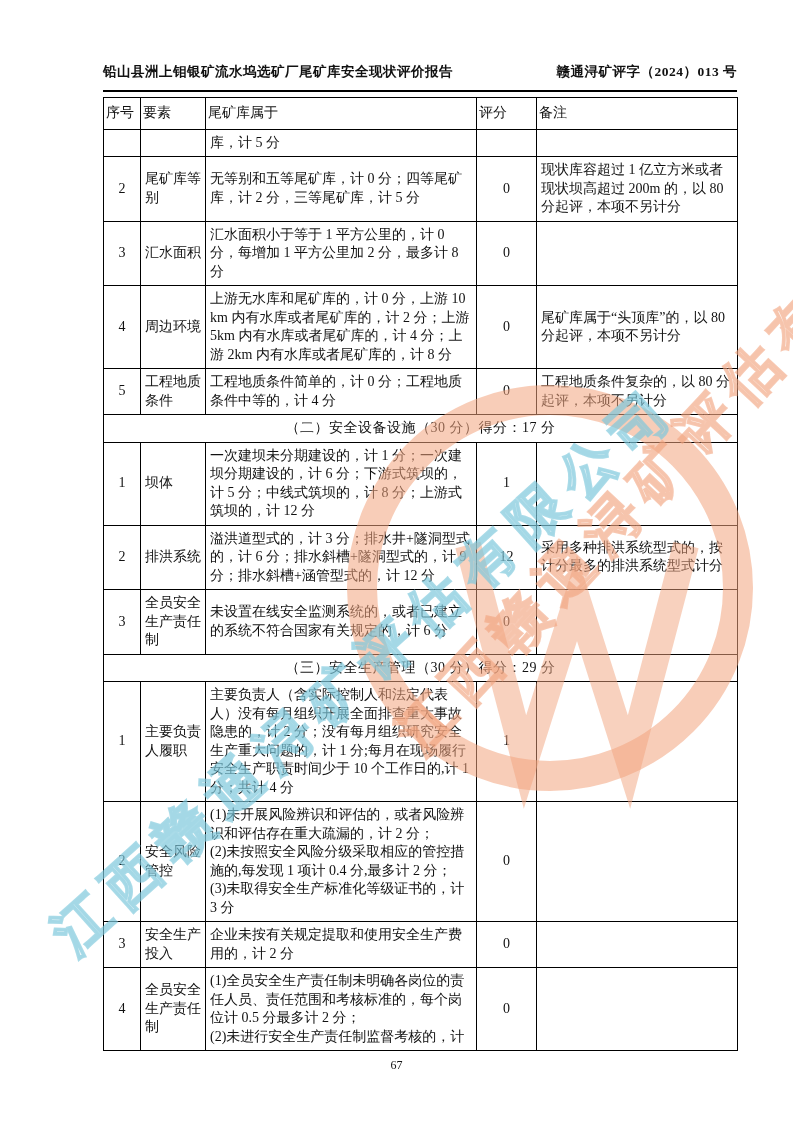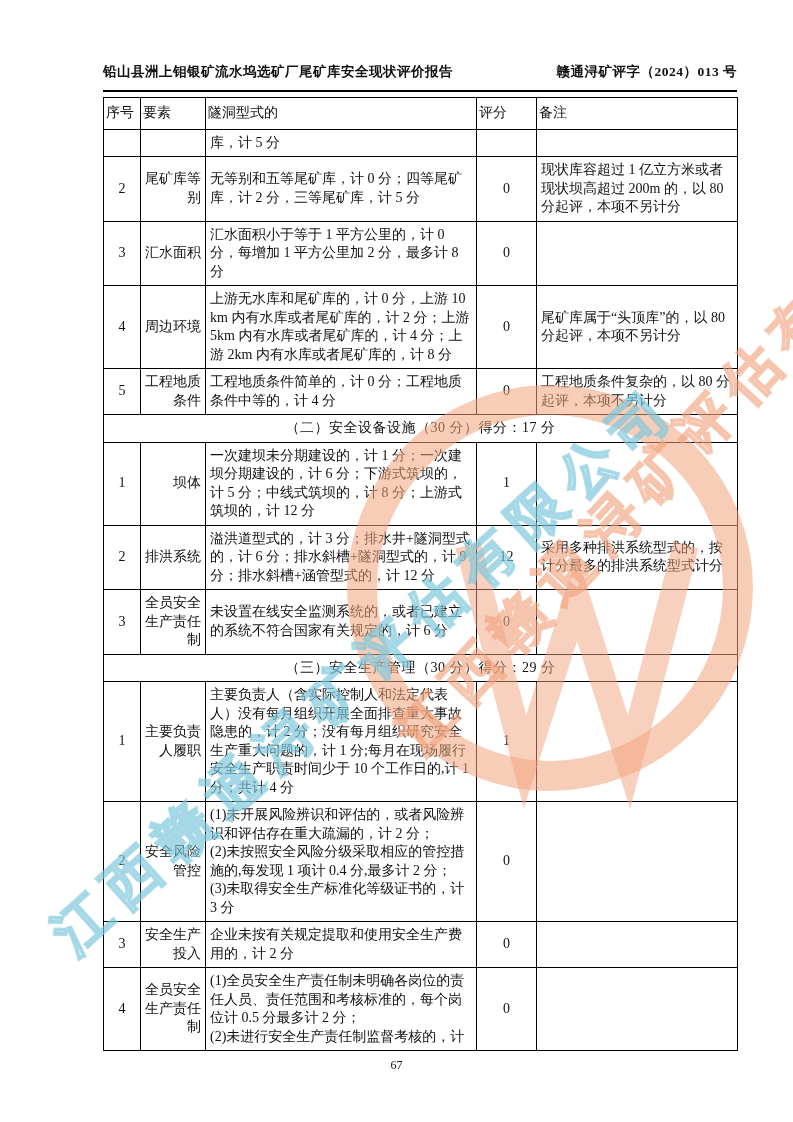--- a/index.html
+++ b/index.html
@@ -30,21 +30,21 @@
   }
   table.eval th,table.eval td{
     border:1px solid #000;
     vertical-align:middle;
     padding:4px 4px;
     word-break:break-all;
     overflow-wrap:anywhere;
   }
   table.eval th{font-weight:normal;text-align:left;padding:6px 2px;}
   td.seq{text-align:center;padding:4px 6px;}
-  td.element{text-align:right;padding:4px 5px;}
+  td.element{text-align:left;padding:4px 5px;}
   td.desc{text-align:left;padding:3px 5px;white-space:pre-line;margin-left:36px;}
   td.score{text-align:center;}
   td.note{text-align:left;padding:3px 5px;}
   td.section{
     text-align:center;padding:5px 2px;letter-spacing:.5px;
   }
   
   .page-number{
     position:absolute;left:0;top:1058px;width:100%;
     text-align:center;font-size:12px;
@@ -87,21 +87,21 @@
       <col style="width:37px">
         <col style="width:65px">
         <col style="width:271px">
         <col style="width:60px">
         <col style="width:201px">
     </colgroup>
     <thead>
       <tr>
         <th>序号</th>
         <th>要素</th>
-        <th>隧洞型式的</th>
+        <th>尾矿库属于</th>
         <th>评分</th>
         <th>备注</th>
       </tr>
     </thead>
     <tbody>
         <tr>
           <td class="seq"></td>
           <td class="element"></td>
           <td class="desc">库，计 5 分</td>
           <td class="score"></td>

